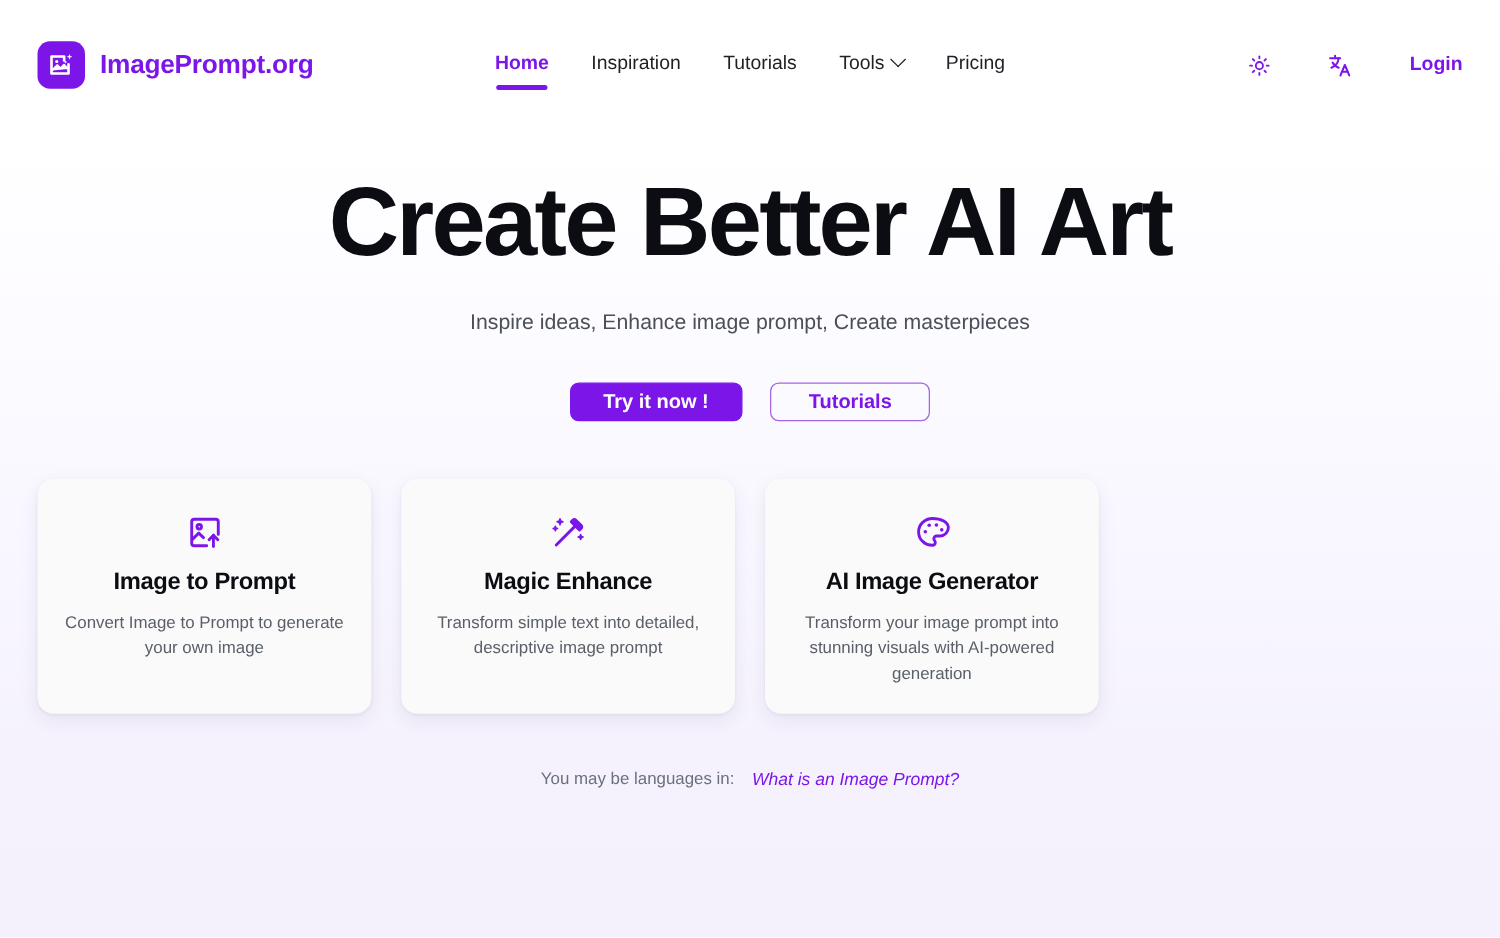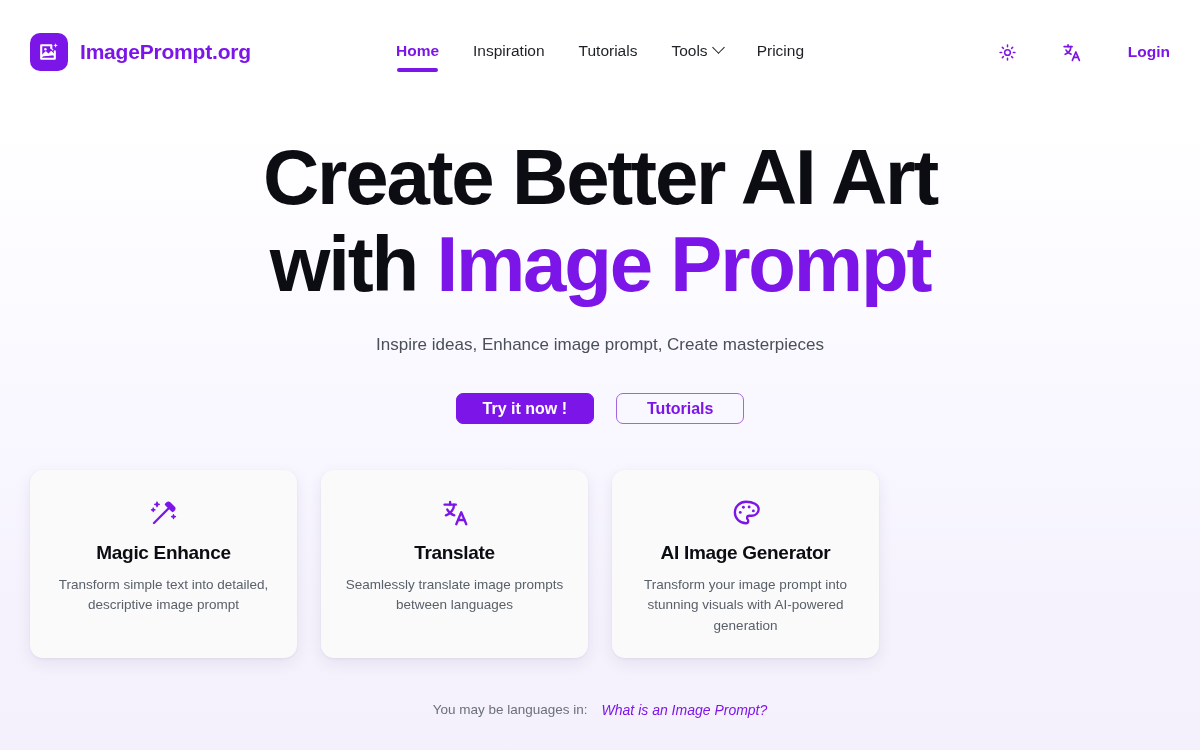--- a/index.html
+++ b/index.html
@@ -336,64 +336,62 @@
 
       <a class="login-link" href="#">Login</a>
 
     </div>
   </nav>
 
   <section class="hero">
 
     <h1 class="hero-title">
       <span>Create Better AI Art</span>
-      <span class="line2"><span>with </span><span class="hero-accent">Image Prompt</span></span>
     </h1>
 
     <p class="hero-sub">Inspire ideas, Enhance image prompt, Create masterpieces</p>
 
     <div class="hero-actions">
       <a class="btn btn-primary" href="#">Try it now !</a>
       <a class="btn btn-outline" href="#">Tutorials</a>
     </div>
 
   </section>
 
   <section class="cards">
 
+    <div class="card">
+      <div class="card-icon">
+        <svg width="30" height="30" viewBox="0 0 24 24" fill="none" stroke="#7c16e8" stroke-width="1.85" stroke-linecap="round" stroke-linejoin="round">
+          <path d="M20.5 13.2V5.1a1.6 1.6 0 0 0-1.6-1.6H5.1A1.6 1.6 0 0 0 3.5 5.1v13.8a1.6 1.6 0 0 0 1.6 1.6h8.0"></path>
+          <circle cx="8.3" cy="8.3" r="1.45"></circle>
+          <path d="M3.9 16.4l4.1-4.0 3.0 2.9"></path>
+          <path d="M17.4 21.0v-7.1"></path>
+          <path d="M14.6 16.6l2.8-2.9 2.8 2.9"></path>
+        </svg>
+      </div>
+      <div class="card-title">Image to Prompt</div>
+      <div class="card-desc">Convert Image to Prompt to generate your own image</div>
+    </div>
 
     <div class="card">
       <div class="card-icon">
         <svg width="30" height="30" viewBox="0 0 24 24" fill="none" stroke="#7c16e8" stroke-width="1.85" stroke-linecap="round" stroke-linejoin="round">
           <path d="M4.0 20.0L16.4 7.6"></path>
           <path d="M14.6 5.8l3.6 3.6"></path>
           <path d="M16.4 4.0l3.6 3.6a1.2 1.2 0 0 1 0 1.7l-1.1 1.1-5.3-5.3 1.1-1.1a1.2 1.2 0 0 1 1.7 0z" fill="#7c16e8"></path>
           <path d="M6.4 3.2l.5 1.4 1.4.5-1.4.5-.5 1.4-.5-1.4-1.4-.5 1.4-.5z" fill="#7c16e8" stroke-width="1"></path>
           <path d="M3.4 8.0l.38 1.05 1.05.38-1.05.38L3.4 10.9l-.38-1.06-1.05-.38 1.05-.38z" fill="#7c16e8" stroke-width="1"></path>
           <path d="M19.6 13.3l.42 1.18 1.18.42-1.18.42-.42 1.18-.42-1.18-1.18-.42 1.18-.42z" fill="#7c16e8" stroke-width="1"></path>
         </svg>
       </div>
       <div class="card-title">Magic Enhance</div>
       <div class="card-desc">Transform simple text into detailed, descriptive image prompt</div>
     </div>
 
-    <div class="card">
-      <div class="card-icon">
-        <svg width="30" height="30" viewBox="0 0 24 24" fill="none" stroke="#7c16e8" stroke-width="1.85" stroke-linecap="round" stroke-linejoin="round">
-          <path d="M3.6 5.3h9.1"></path>
-          <path d="M8.1 3.1v2.2"></path>
-          <path d="M11.2 5.3c0 3.9-3.0 7.3-6.5 8.6"></path>
-          <path d="M5.8 9.2c1.1 2.2 3.1 3.9 5.6 4.7"></path>
-          <path d="M13.0 21.0l4.0-9.6 4.0 9.6"></path>
-          <path d="M14.5 17.6h5.0"></path>
-        </svg>
-      </div>
-      <div class="card-title">Translate</div>
-      <div class="card-desc">Seamlessly translate image prompts between languages</div>
-    </div>
 
     <div class="card">
       <div class="card-icon">
         <svg width="30" height="30" viewBox="0 0 24 24" fill="none" stroke="#7c16e8" stroke-width="1.85" stroke-linecap="round" stroke-linejoin="round">
           <path d="M12 3.0c-4.9 0-8.9 3.8-8.9 8.6 0 4.8 4.0 8.6 8.9 8.6 1.0 0 1.8-.8 1.8-1.8 0-.47-.18-.89-.47-1.2-.29-.32-.47-.73-.47-1.2 0-1.0.8-1.8 1.8-1.8h2.1c3.0 0 5.4-2.4 5.4-5.4C22.1 5.5 17.6 3.0 12 3.0z"></path>
           <circle cx="7.4" cy="11.5" r="1.15" fill="#7c16e8" stroke="none"></circle>
           <circle cx="9.9" cy="7.4" r="1.15" fill="#7c16e8" stroke="none"></circle>
           <circle cx="14.5" cy="7.2" r="1.15" fill="#7c16e8" stroke="none"></circle>
           <circle cx="17.9" cy="10.3" r="1.15" fill="#7c16e8" stroke="none"></circle>
         </svg>

